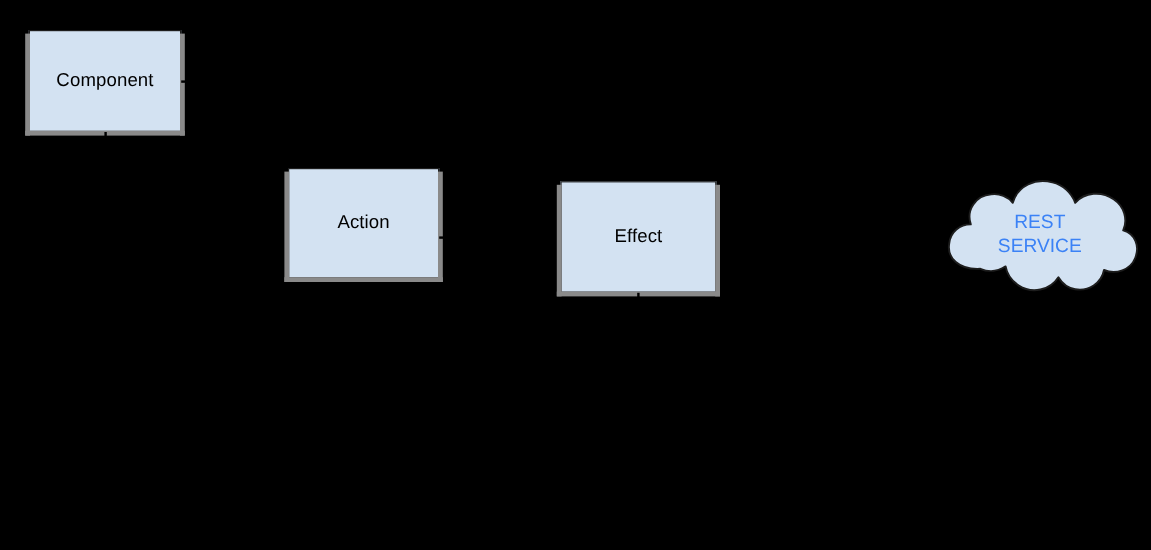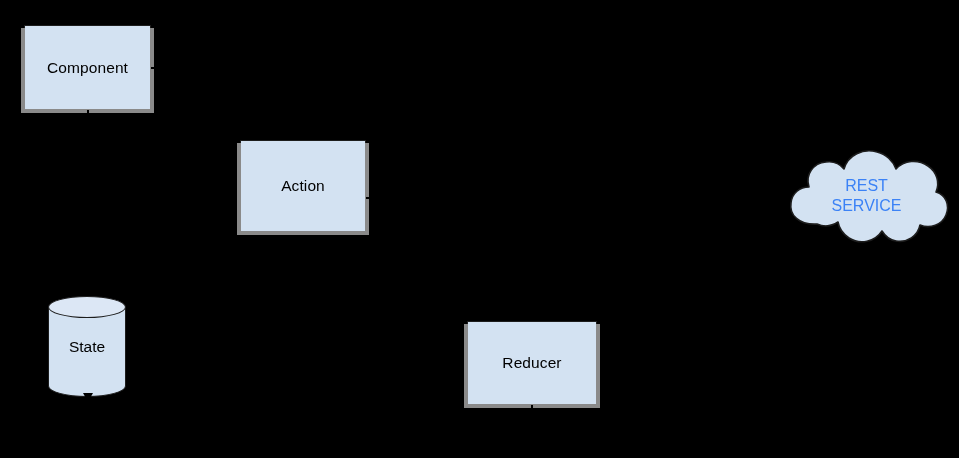--- a/index.html
+++ b/index.html
@@ -153,49 +153,42 @@
     <span class="shadow-left"></span>
     <span class="shadow-right"></span>
     <span class="shadow-bottom"></span>
     <span class="node-label">Component</span>
   </div>
   <span class="stub stub-h" style="left:151px; top:67px;"></span>
   <span class="stub stub-v" style="left:87px; top:110px;"></span>
 
   <span class="stub stub-v" style="left:87px; top:147px;"></span>
 
-  <div class="cylinder" style="left:48px; top:296px; width:78px; height:101px;">
-    <span class="cyl-shadow"></span>
-    <span class="cyl-body"></span>
-    <span class="cyl-bottom"></span>
-    <span class="cyl-top"></span>
-    <span class="cyl-label">State</span>
-  </div>
   <span class="arrowhead arrow-down" style="left:83px; top:393px;"></span>
 
   <div class="node-box" style="left:240px; top:140px; width:126px; height:92px;">
     <span class="shadow-left"></span>
     <span class="shadow-right"></span>
     <span class="shadow-bottom"></span>
     <span class="node-label">Action</span>
   </div>
   <span class="stub stub-h" style="left:366px; top:197px;"></span>
 
   <span class="arrowhead arrow-right" style="left:455px; top:193px;"></span>
-  <span class="arrowhead arrow-left" style="left:601px; top:193px;"></span>
-  <span class="stub stub-v" style="left:531px; top:244px;"></span>
-
-  <span class="arrowhead arrow-down" style="left:527px; top:310px;"></span>
-  <span class="arrowhead arrow-right" style="left:455px; top:358px;"></span>
-  <div class="node-box" style="left:467px; top:321px; width:130px; height:84px;">
+  <div class="node-box" style="left:467px; top:151px; width:130px; height:93px;">
     <span class="shadow-left"></span>
     <span class="shadow-right"></span>
     <span class="shadow-bottom"></span>
-    <span class="node-label">Reducer</span>
-  </div>
+    <span class="node-label">Effect</span>
+  </div>
+  <span class="arrowhead arrow-left" style="left:601px; top:193px;"></span>
+  <span class="stub stub-v" style="left:531px; top:244px;"></span>
+
+  <span class="arrowhead arrow-down" style="left:527px; top:310px;"></span>
+  <span class="arrowhead arrow-right" style="left:455px; top:358px;"></span>
   <span class="stub stub-v" style="left:531px; top:405px;"></span>
 
   <div class="cloud" style="left:783px; top:147px; width:167px; height:99px;">
     <svg width="167" height="99" viewBox="0 0 167 99">
       <path d="M 34 77
                C 16 78, 6 68, 8 56
                C 9 46, 17 40, 26 40
                C 22 28, 30 16, 43 15
                C 50 14, 57 17, 61 22
                C 65 8, 80 1, 94 5

